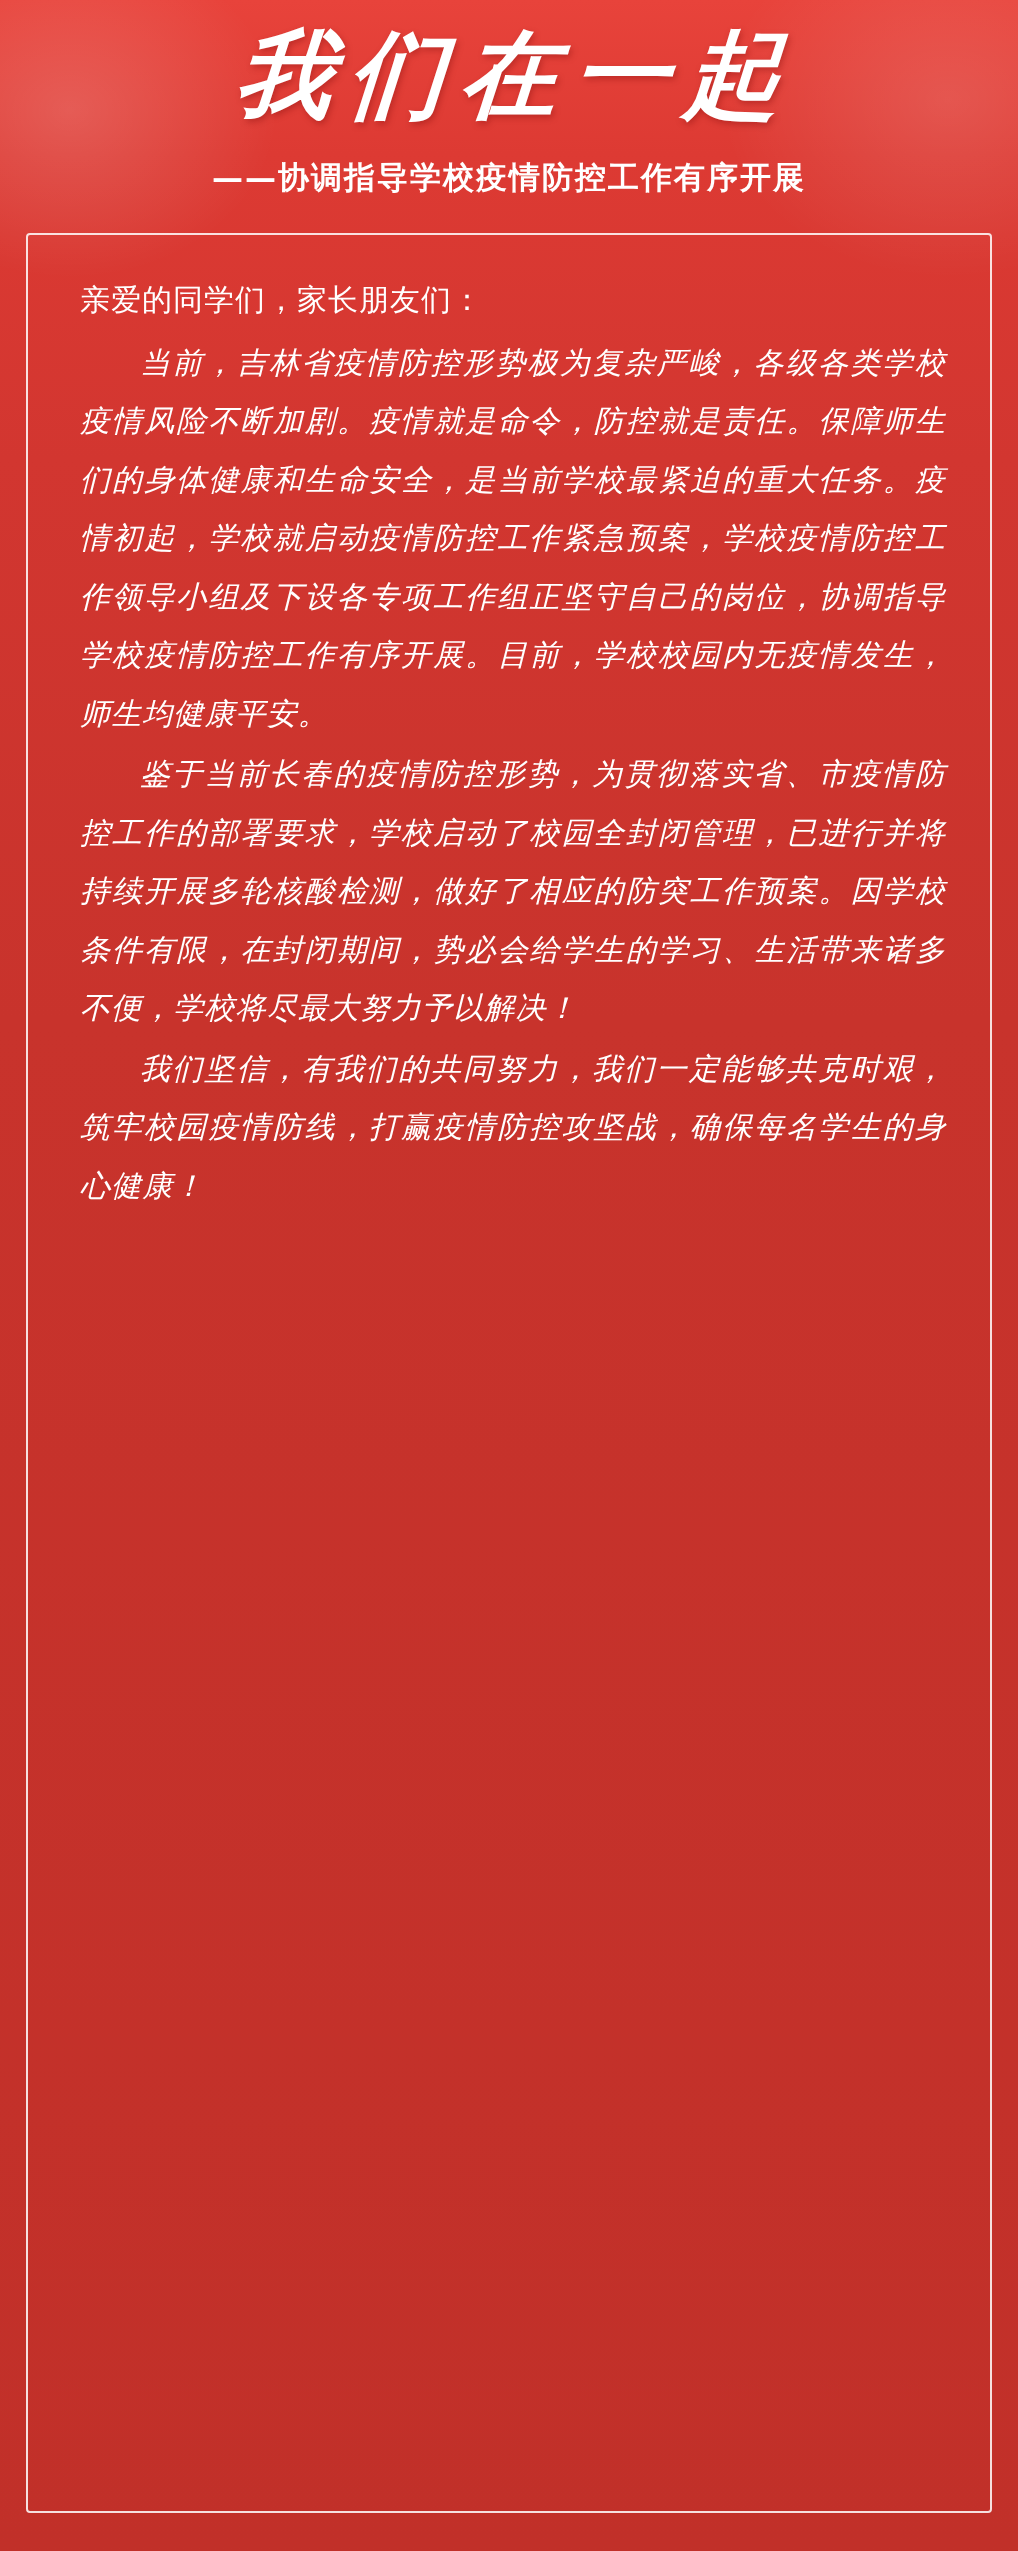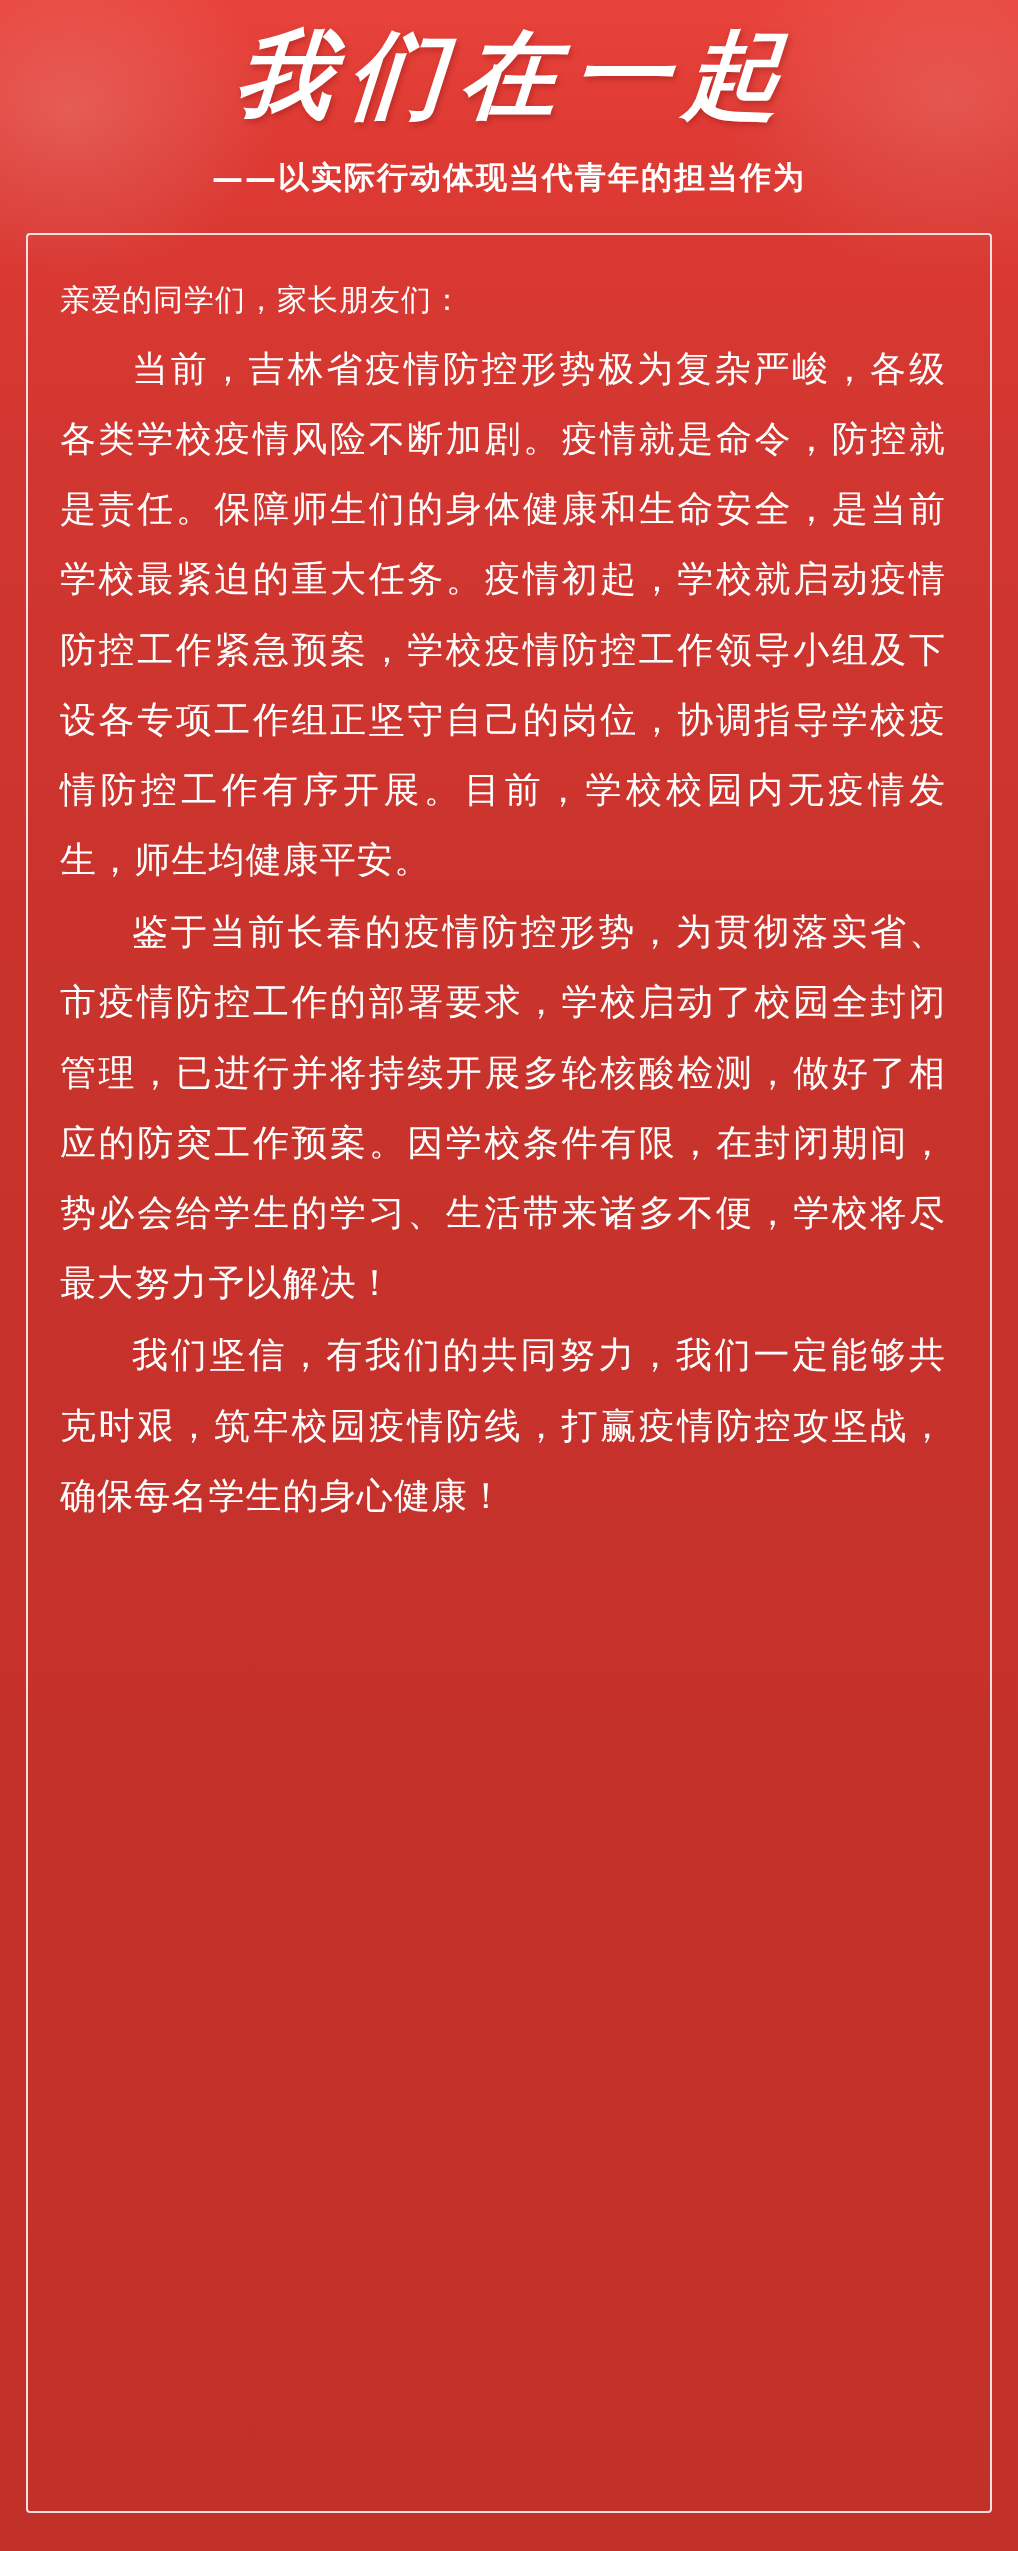--- a/index.html
+++ b/index.html
@@ -55,44 +55,45 @@
     color: #ffffff;
     letter-spacing: 2px;
     white-space: nowrap;
   }
 
   
   .letter-frame {
     margin: 24px 26px 40px 26px;
     border: 2px solid rgba(255, 255, 255, 0.85);
     border-radius: 4px;
-    padding: 36px 44px 60px 32px;
+    padding: 36px 44px 60px 52px;
     box-sizing: border-box;
     min-height: 2280px;
   }
 
   .salutation {
     font-family: "DejaVu Sans", "Liberation Sans", sans-serif;
     font-size: 30px;
     line-height: 1.95;
     color: #ffffff;
     letter-spacing: 1px;
     margin: 0 0 4px 0;
   }
 
   .para {
     font-family: "DejaVu Sans", "Liberation Sans", sans-serif;
-    font-size: 36px;
+    font-size: 30px;
     line-height: 1.95;
     color: #ffffff;
     letter-spacing: 1.1px;
     text-align: justify;
     text-justify: inter-ideograph;
     text-indent: 2em;
     margin: 0 0 2px 0;
+    font-style: italic;
   }
 
   
   .glow-left {
     position: absolute;
     left: -140px;
     top: -60px;
     width: 420px;
     height: 340px;
     background: radial-gradient(ellipse at center, rgba(255,255,255,0.16) 0%, rgba(255,255,255,0) 70%);
@@ -111,21 +112,21 @@
 </head>
 <body>
 
 <div class="page">
   <div class="glow-left"></div>
   <div class="glow-right"></div>
 
   <div class="header">
     <div class="header-title">我们在一起</div>
     <div class="header-sub-wrap">
-      <div class="header-sub">——以实际行动体现当代青年的担当作为</div>
+      <div class="header-sub">——协调指导学校疫情防控工作有序开展</div>
     </div>
   </div>
 
   <div class="letter-frame">
     <p class="salutation">亲爱的同学们，家长朋友们：</p>
     <p class="para">当前，吉林省疫情防控形势极为复杂严峻，各级各类学校疫情风险不断加剧。疫情就是命令，防控就是责任。保障师生们的身体健康和生命安全，是当前学校最紧迫的重大任务。疫情初起，学校就启动疫情防控工作紧急预案，学校疫情防控工作领导小组及下设各专项工作组正坚守自己的岗位，协调指导学校疫情防控工作有序开展。目前，学校校园内无疫情发生，师生均健康平安。</p>
     <p class="para">鉴于当前长春的疫情防控形势，为贯彻落实省、市疫情防控工作的部署要求，学校启动了校园全封闭管理，已进行并将持续开展多轮核酸检测，做好了相应的防突工作预案。因学校条件有限，在封闭期间，势必会给学生的学习、生活带来诸多不便，学校将尽最大努力予以解决！</p>
     <p class="para">我们坚信，有我们的共同努力，我们一定能够共克时艰，筑牢校园疫情防线，打赢疫情防控攻坚战，确保每名学生的身心健康！</p>
   </div>
 </div>

